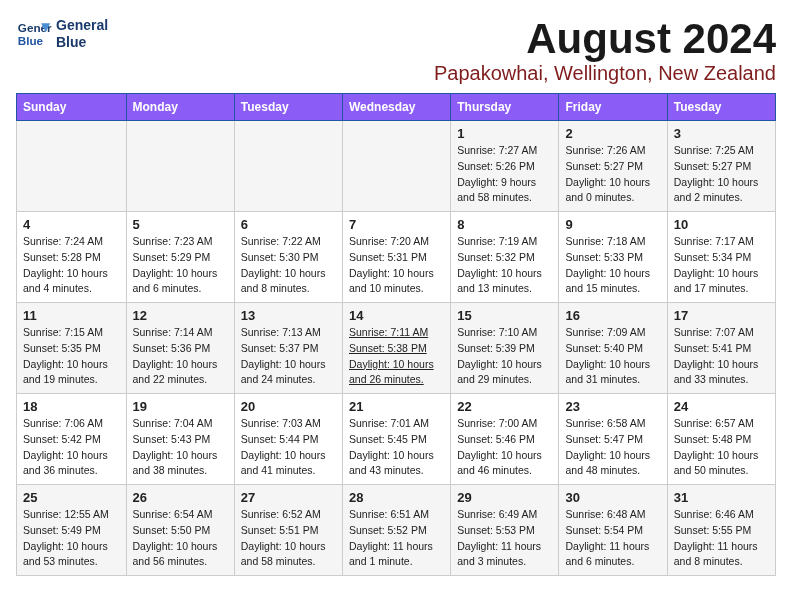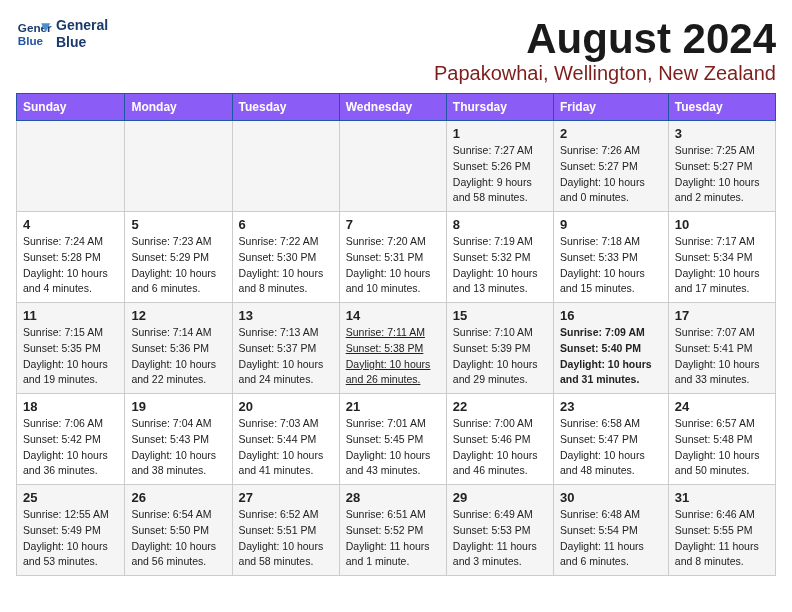--- a/index.html
+++ b/index.html
@@ -233,21 +233,21 @@
         </td>
         <td>
           <span class="day-num">15</span>
           <div class="cell-info" style="white-space: pre-line;">Sunrise: 7:10 AM
 Sunset: 5:39 PM
 Daylight: 10 hours
 and 29 minutes.</div>
         </td>
         <td>
           <span class="day-num">16</span>
-          <div class="cell-info" style="white-space: pre-line; font-weight: bold;">Sunrise: 7:09 AM
+          <div class="cell-info" style="white-space: pre-line;">Sunrise: 7:09 AM
 Sunset: 5:40 PM
 Daylight: 10 hours
 and 31 minutes.</div>
         </td>
         <td>
           <span class="day-num">17</span>
           <div class="cell-info" style="white-space: pre-line;">Sunrise: 7:07 AM
 Sunset: 5:41 PM
 Daylight: 10 hours
 and 33 minutes.</div>

